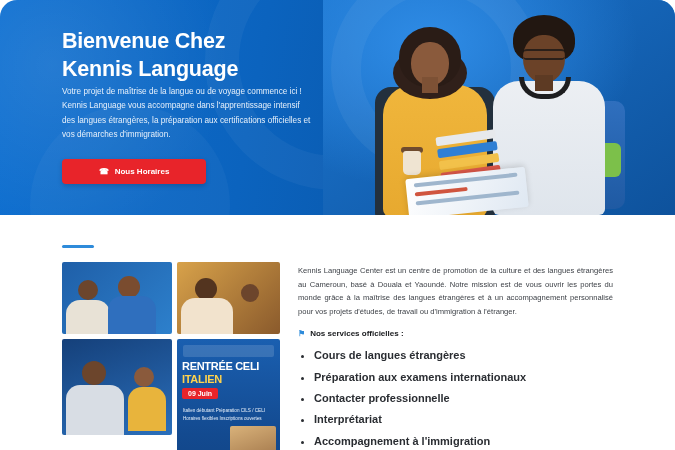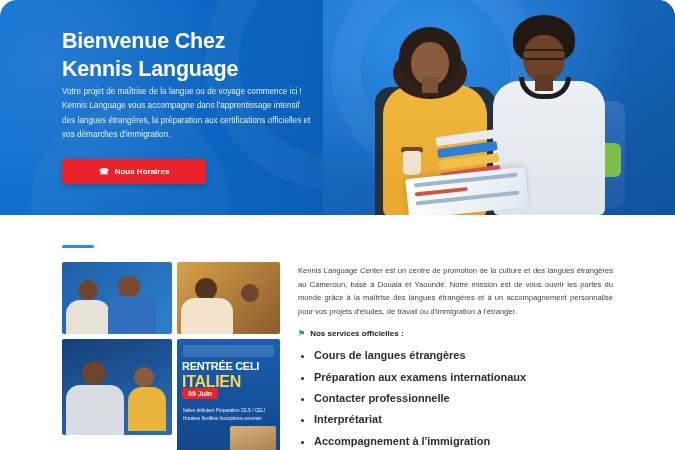--- a/index.html
+++ b/index.html
@@ -209,21 +209,21 @@
   .poster-top {
     position: absolute; top: 6px; left: 6px; right: 6px; height: 12px;
     background: rgba(255,255,255,0.14); border-radius: 2px;
   }
   .poster-h1 {
     position: absolute; top: 22px; left: 5px; color: #fff;
     font-size: 11px; font-weight: bold; letter-spacing: -0.3px; line-height: 1.05;
   }
   .poster-h2 {
     position: absolute; top: 34px; left: 5px; color: #ffd34d;
-    font-size: 16px; font-weight: bold; letter-spacing: -0.3px;
+    font-size: 11px; font-weight: bold; letter-spacing: -0.3px;
   }
   .poster-date {
     position: absolute; top: 49px; left: 5px;
     background: #e8242a; color: #fff; font-size: 7px; font-weight: bold;
     padding: 2px 6px; border-radius: 2px;
   }
   .poster-list {
     position: absolute; top: 68px; left: 6px; right: 6px;
     color: #eaf2fb; font-size: 4.6px; line-height: 1.7;
   }

